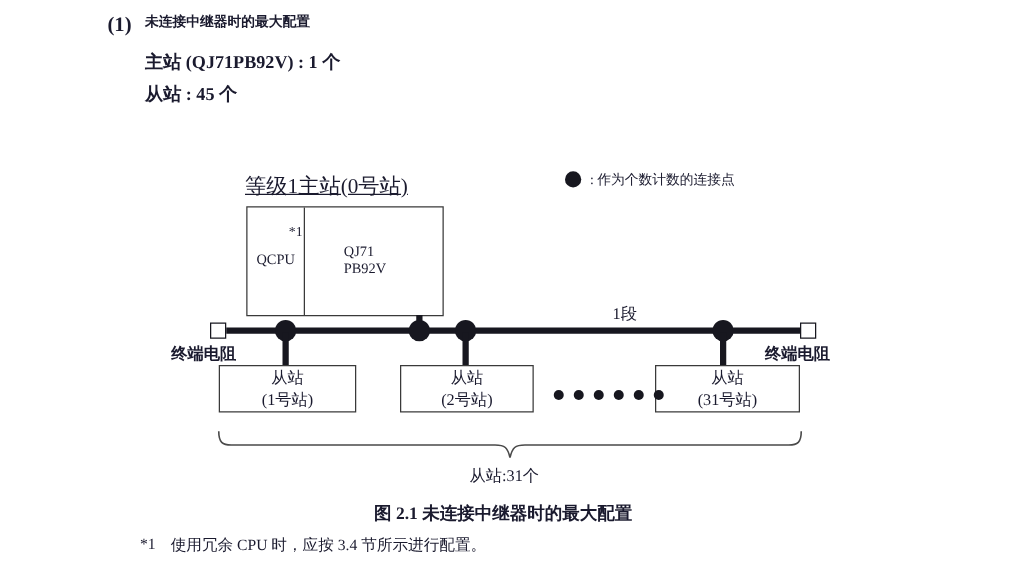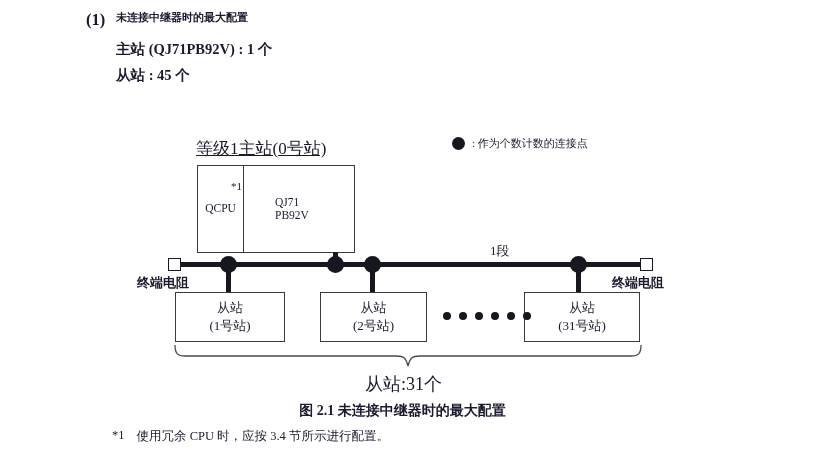--- a/index.html
+++ b/index.html
@@ -142,21 +142,21 @@
     height: 26px;
   }
   #stub-1 { left: 226px; }
   #stub-2 { left: 370px; }
   #stub-3 { left: 576px; }
 
   
   .slave-box {
     border: 1.3px solid #3a3a3a;
     box-sizing: border-box;
-    height: 50px;
+    height: 38px;
     top: 292px;
     display: flex;
     flex-direction: column;
     align-items: center;
     justify-content: center;
     font-size: 13px;
     line-height: 1.35;
     background: #ffffff;
   }
   #slave-box-1 { left: 175px; width: 110px; }
@@ -177,21 +177,21 @@
   }
 
   
   #brace-wrap {
     left: 172px; top: 345px;
     width: 472px; height: 24px;
   }
   #brace-total {
     left: 0; right: 0; top: 372px;
     text-align: center;
-    font-size: 18px;
+    font-size: 13px;
   }
   #brace-total-inner { margin-left: -14px; }
 
   
   #figure-caption {
     left: 0; right: 0; top: 402px;
     text-align: center;
     font-size: 14px;
     font-weight: bold;
     margin-left: -16px;

